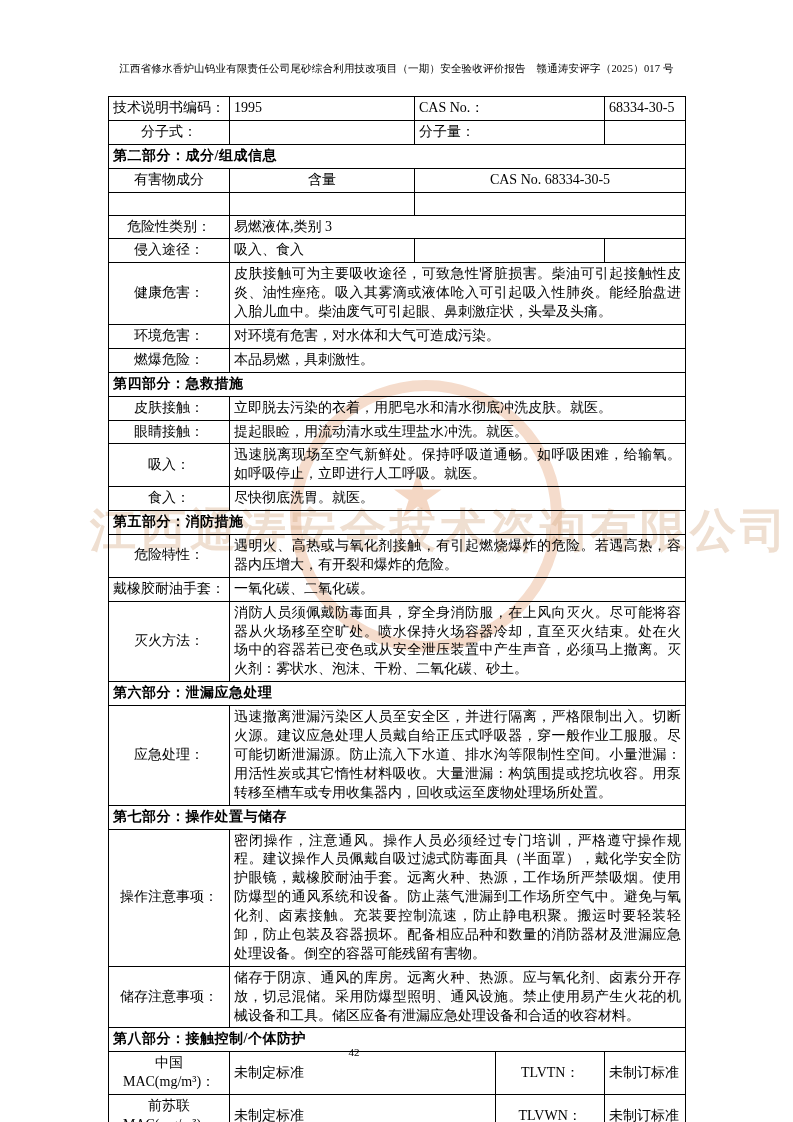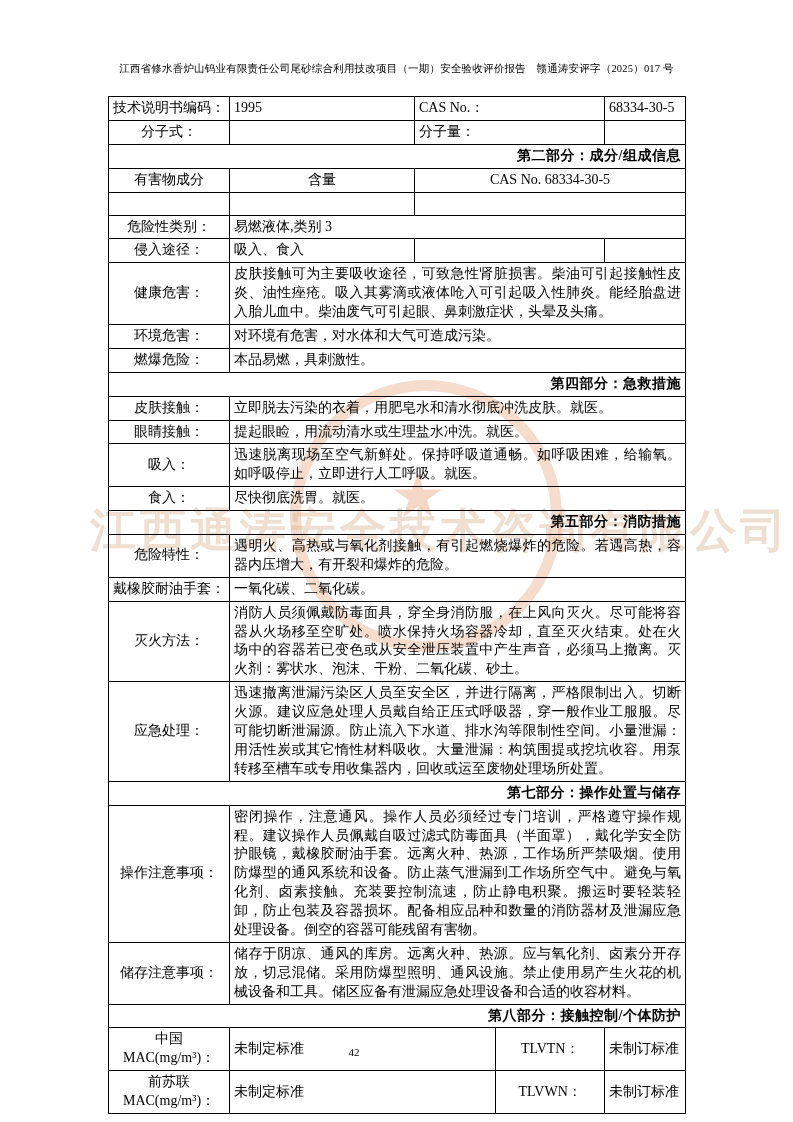--- a/index.html
+++ b/index.html
@@ -92,21 +92,21 @@
   .lbl {
     text-align: center;
     white-space: nowrap;
     width: 112px;
   }
   .lbl-r {
     text-align: left;
     white-space: nowrap;
   }
   .sect {
-    text-align: right;
+    text-align: left;
     font-weight: bold;
     letter-spacing: 0.5px;
   }
   .ctr { text-align: center; }
   .val { text-align: left; }
   .just { text-align: justify; text-justify: inter-ideograph; }
   .pagenum {
     position: absolute;
     top: 1046px;
     left: 0;
@@ -212,20 +212,23 @@
       </tr>
       <tr>
         <td class="lbl">戴橡胶耐油手套：</td>
         <td class="just" colspan="4">一氧化碳、二氧化碳。</td>
       </tr>
       <tr>
         <td class="lbl">灭火方法：</td>
         <td class="just" colspan="4">消防人员须佩戴防毒面具，穿全身消防服，在上风向灭火。尽可能将容器从火场移至空旷处。喷水保持火场容器冷却，直至灭火结束。处在火场中的容器若已变色或从安全泄压装置中产生声音，必须马上撤离。灭火剂：雾状水、泡沫、干粉、二氧化碳、砂土。</td>
       </tr>
       <tr>
+        <td class="sect" colspan="5">第六部分：泄漏应急处理</td>
+      </tr>
+      <tr>
         <td class="lbl">应急处理：</td>
         <td class="just" colspan="4">迅速撤离泄漏污染区人员至安全区，并进行隔离，严格限制出入。切断火源。建议应急处理人员戴自给正压式呼吸器，穿一般作业工服服。尽可能切断泄漏源。防止流入下水道、排水沟等限制性空间。小量泄漏：用活性炭或其它惰性材料吸收。大量泄漏：构筑围提或挖坑收容。用泵转移至槽车或专用收集器内，回收或运至废物处理场所处置。</td>
       </tr>
       <tr>
         <td class="sect" colspan="5">第七部分：操作处置与储存</td>
       </tr>
       <tr>
         <td class="lbl">操作注意事项：</td>
         <td class="just" colspan="4">密闭操作，注意通风。操作人员必须经过专门培训，严格遵守操作规程。建议操作人员佩戴自吸过滤式防毒面具（半面罩），戴化学安全防护眼镜，戴橡胶耐油手套。远离火种、热源，工作场所严禁吸烟。使用防爆型的通风系统和设备。防止蒸气泄漏到工作场所空气中。避免与氧化剂、卤素接触。充装要控制流速，防止静电积聚。搬运时要轻装轻卸，防止包装及容器损坏。配备相应品种和数量的消防器材及泄漏应急处理设备。倒空的容器可能残留有害物。</td>
       </tr>

